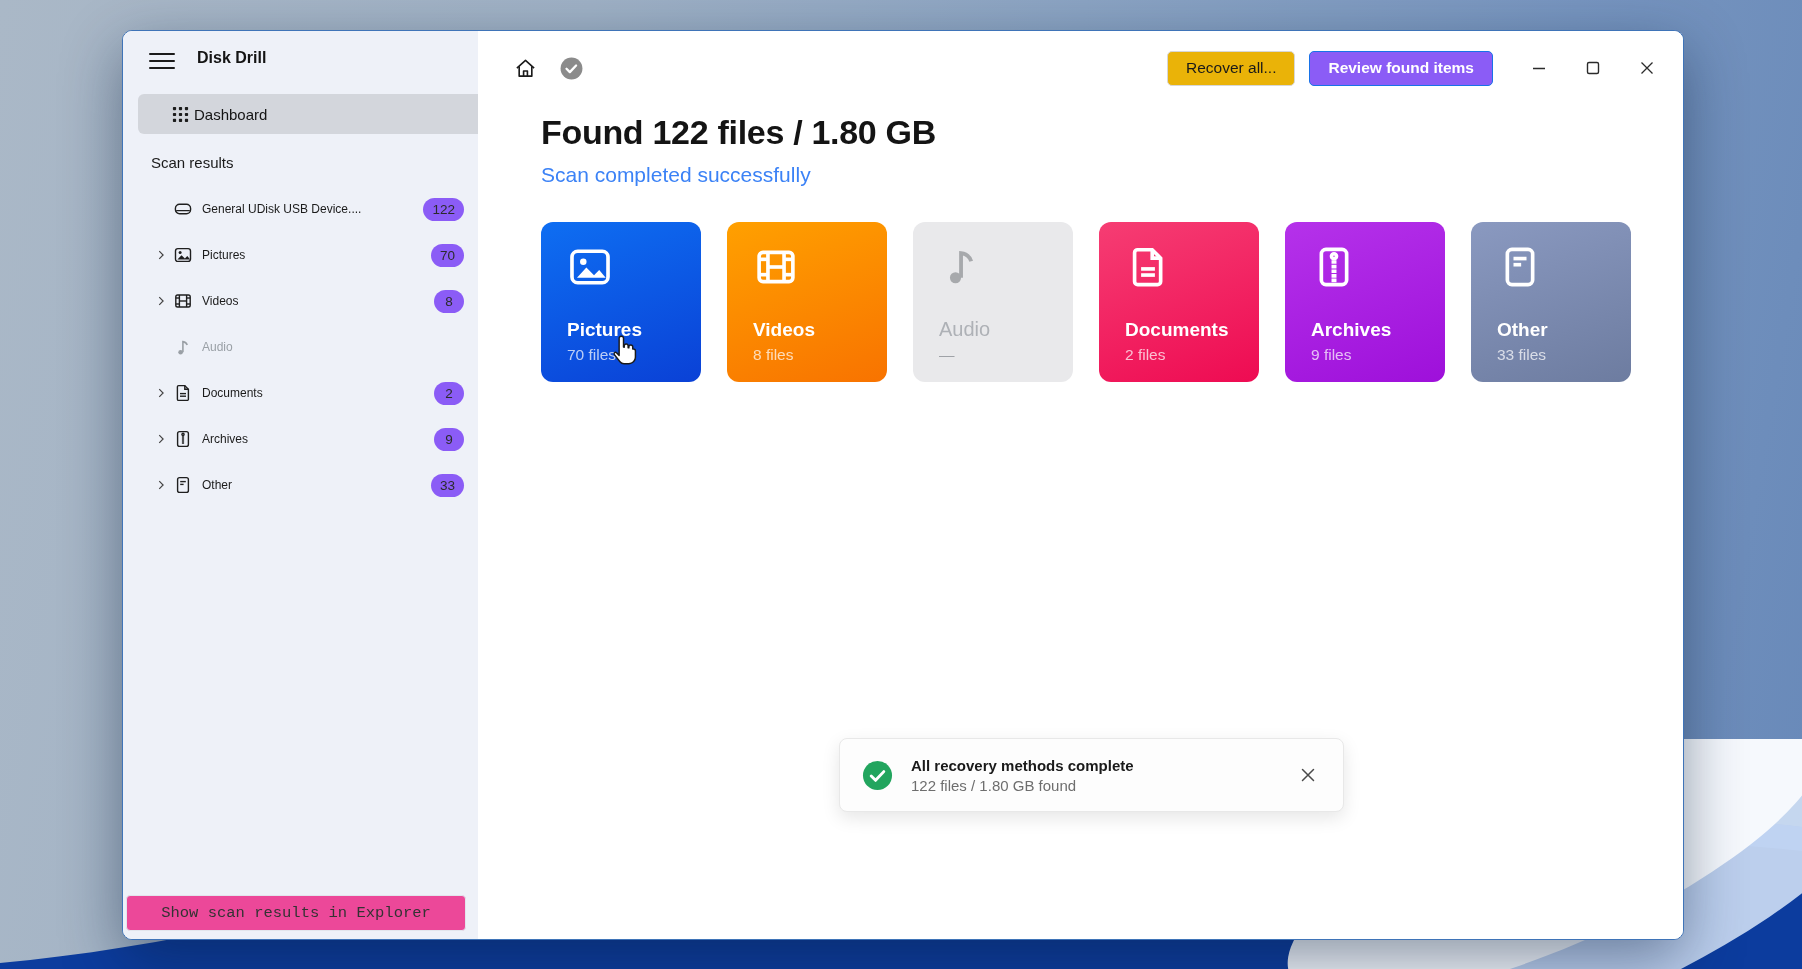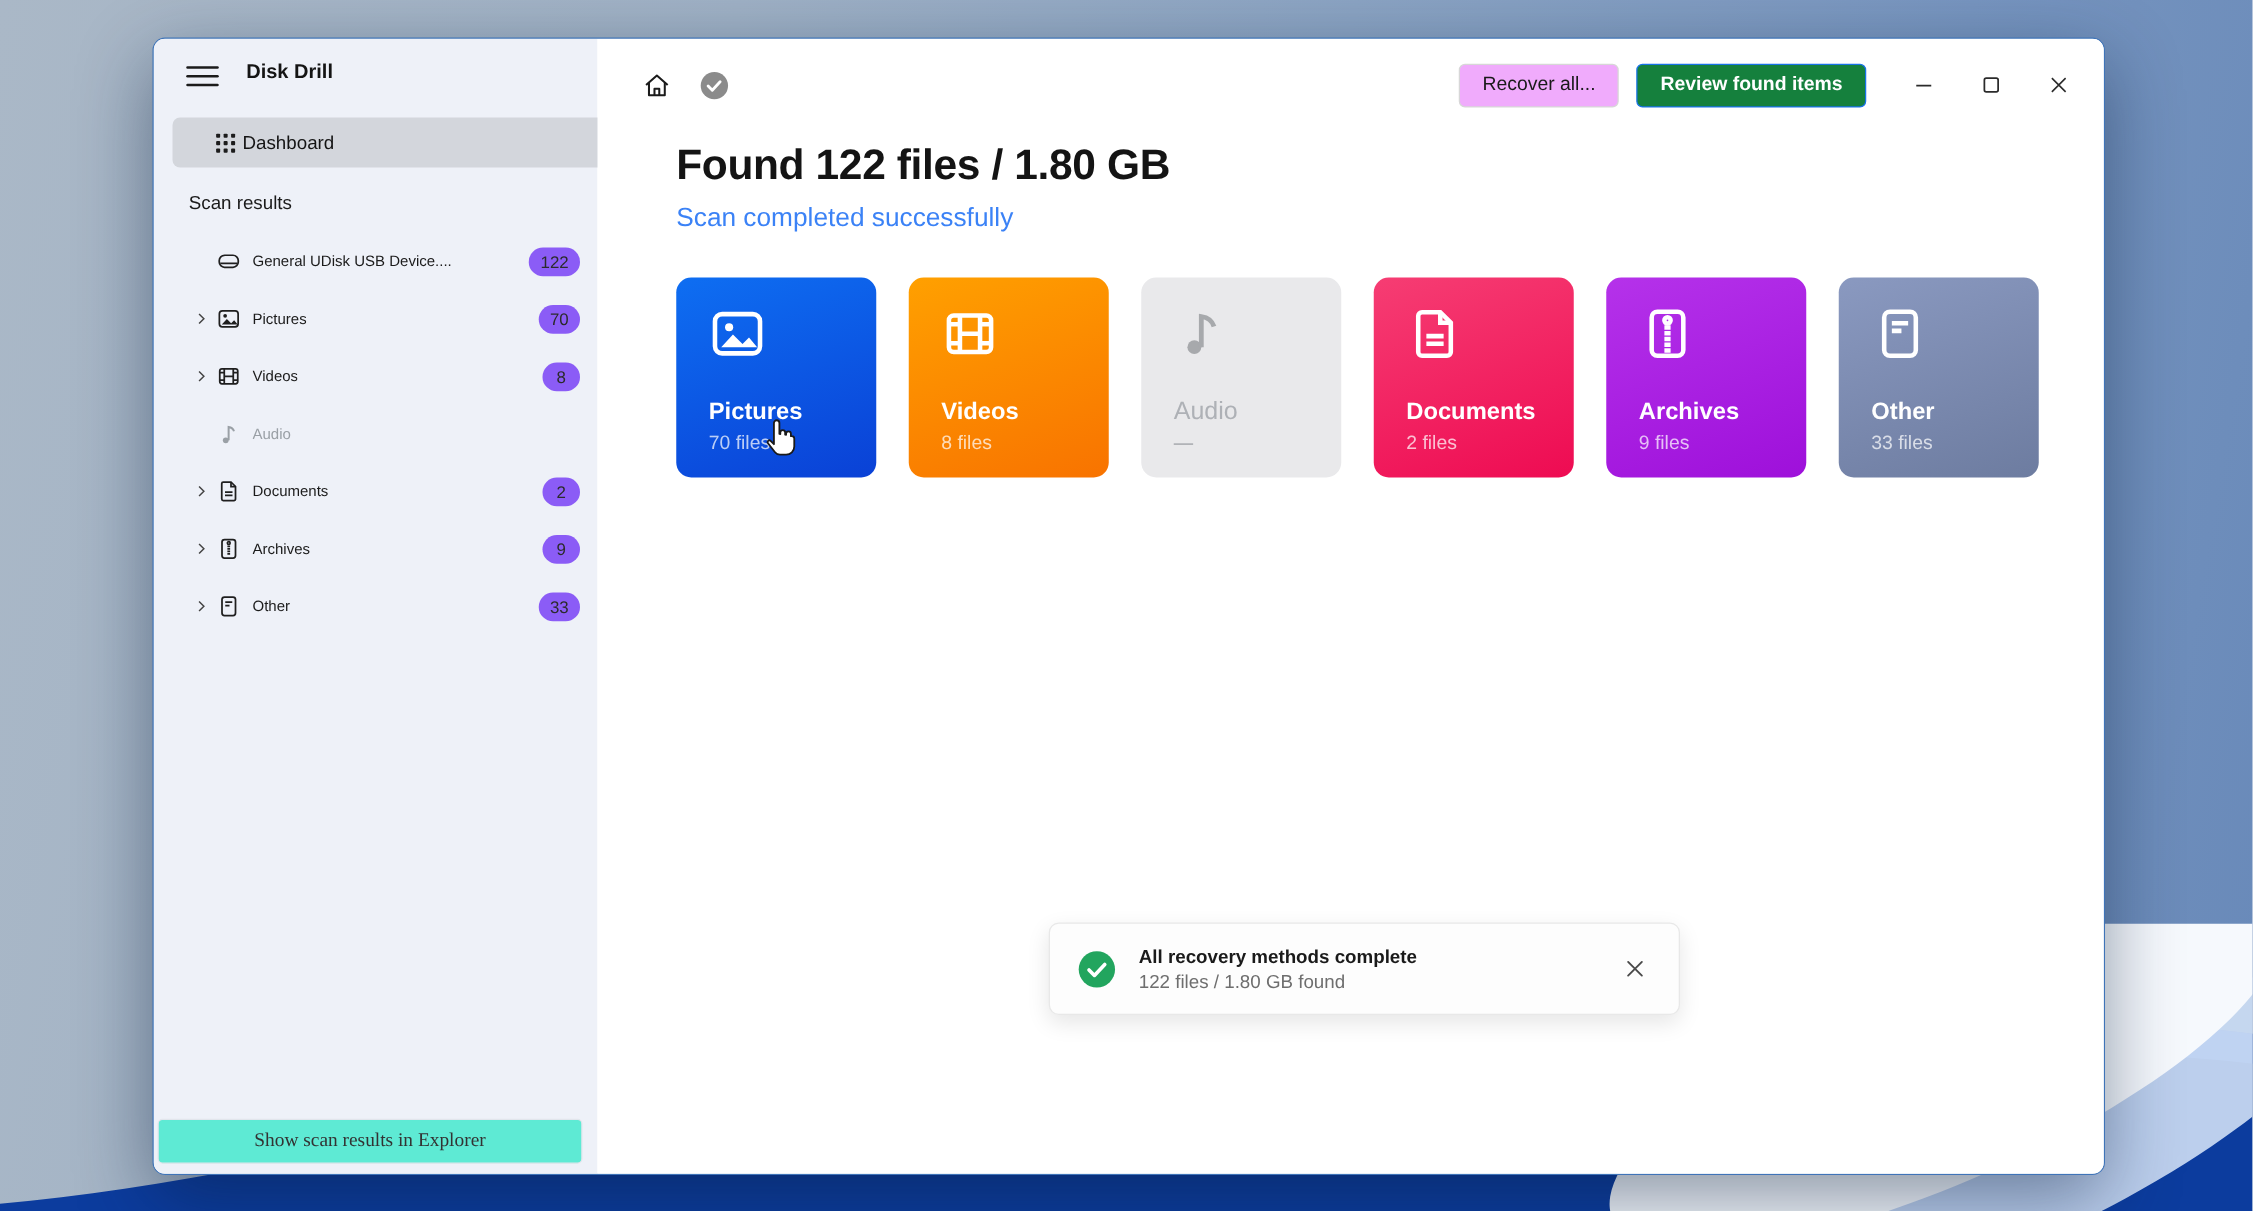--- a/index.html
+++ b/index.html
@@ -36,35 +36,35 @@
   .sb-row .ric{width:20px;height:20px;flex:0 0 20px;}
   .sb-row .lbl{font-size:12px;color:#1b1b1b;margin-left:9px;white-space:nowrap;overflow:hidden;}
   .sb-row.disabled .lbl{color:#9aa0a6;}
   .badge{
     margin-left:auto;background:#8b5cf6;color:#2b2b2b;font-size:13.5px;
     padding:4px 9px;border-radius:13px;min-width:12px;text-align:center;
   }
   .badge:empty{display:none;}
   .sb-footer-btn{
     position:absolute;left:3px;right:12px;bottom:8px;height:36px;
-    background:#5eead4;border:1px solid #e2e5ec;border-radius:4px;
+    background:#ec4899;border:1px solid #e2e5ec;border-radius:4px;
     font-size:15.5px;color:#333;display:flex;align-items:center;justify-content:center;cursor:pointer;
-    font-family:Liberation Serif, serif;
+    font-family:Liberation Mono, monospace;
   }
   
   .main{position:absolute;left:355px;top:0;right:0;bottom:0;background:#fff;}
   .topbar{display:flex;align-items:center;height:58px;padding:8px 22px 0 36px;}
   .icon-btn{background:none;border:none;padding:0;cursor:pointer;}
   .check-session{margin-left:22px;}
   .btn{
     height:35px;border-radius:5px;font-size:15.5px;padding:0 18px;cursor:pointer;
     font-family:"Liberation Sans", sans-serif;
   }
-  .btn-outline{background:#f0abfc;border:1px solid #d7d7d7;color:#1a1a1a;margin-left:auto;}
-  .btn-primary{background:#15803d;border:1px solid #1873e8;color:#fff;font-weight:600;margin-left:14px;}
+  .btn-outline{background:#eab308;border:1px solid #d7d7d7;color:#1a1a1a;margin-left:auto;}
+  .btn-primary{background:#8b5cf6;border:1px solid #1873e8;color:#fff;font-weight:600;margin-left:14px;}
   .win-controls{display:flex;align-items:center;margin-left:32px;gap:26px;}
   .win-btn{background:none;border:none;padding:4px;cursor:pointer;}
   .content{padding-left:63px;}
   .h1{font-size:34px;font-weight:700;color:#141414;margin:16px 0 0;letter-spacing:-.3px;}
   .h2{font-size:21px;color:#3b82f6;margin-top:11px;}
   .cards{display:flex;gap:26px;margin-top:35px;}
   .card{
     width:160px;height:160px;border-radius:12px;box-sizing:border-box;padding:22px 0 18px 26px;
     display:flex;flex-direction:column;color:#fff;cursor:pointer;position:relative;
   }

